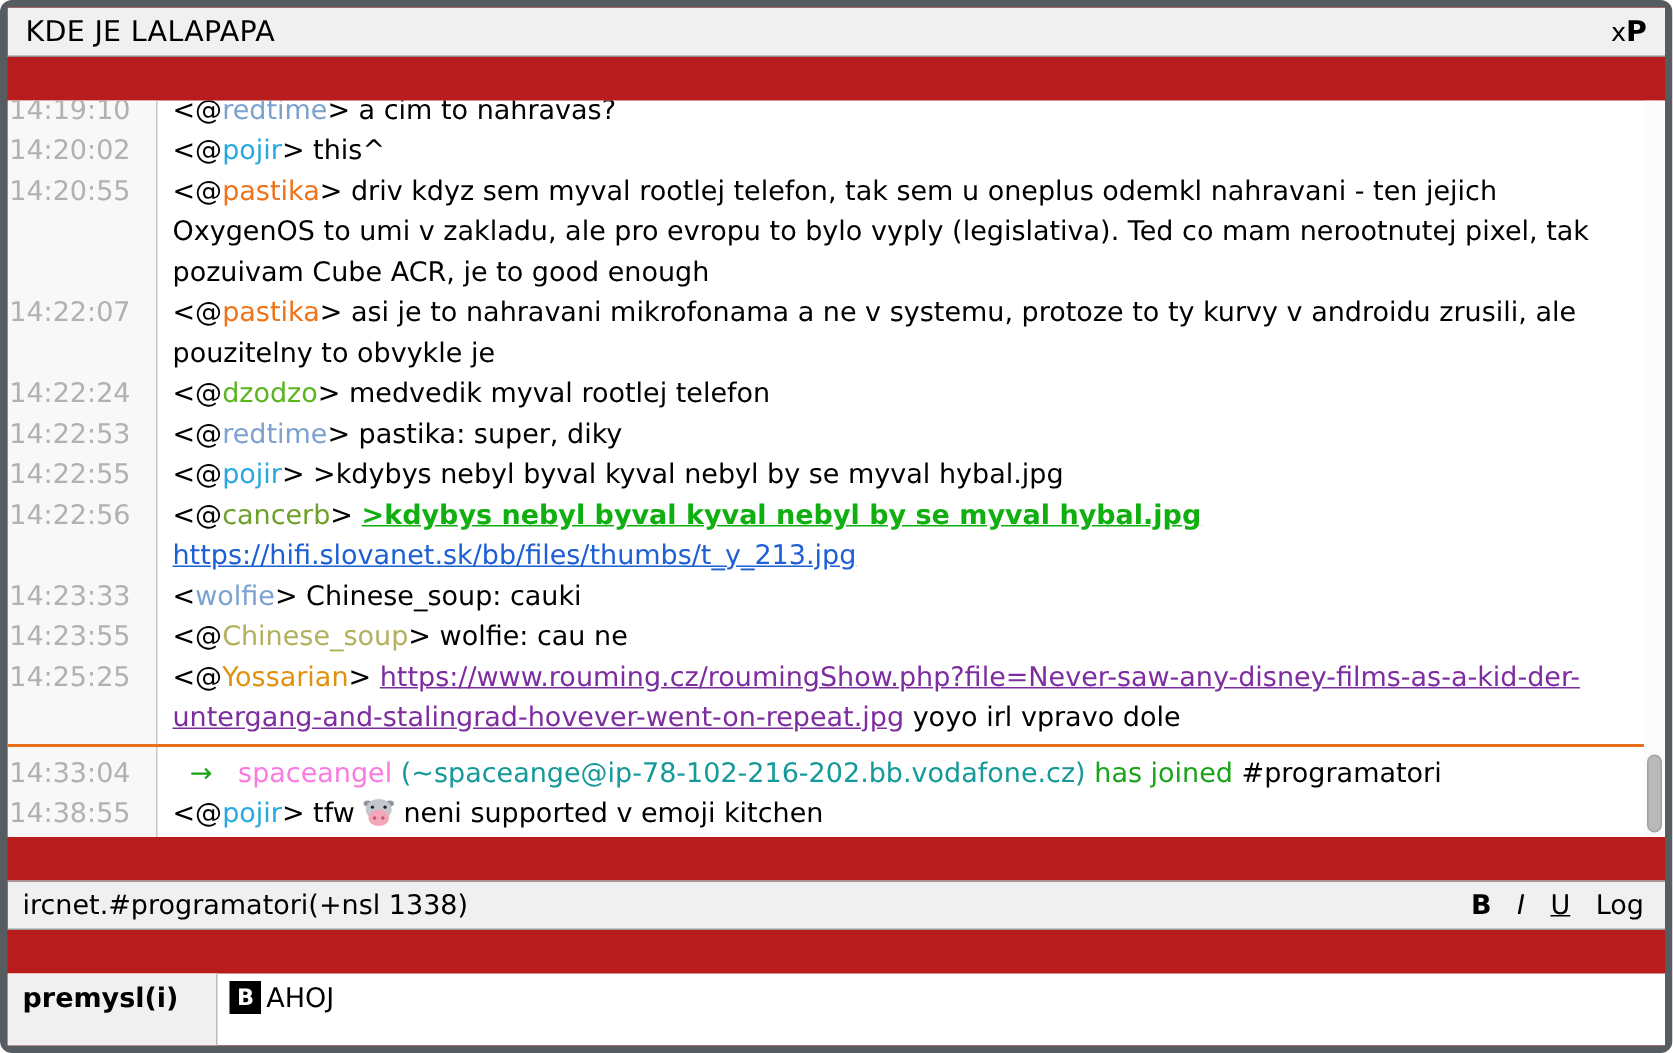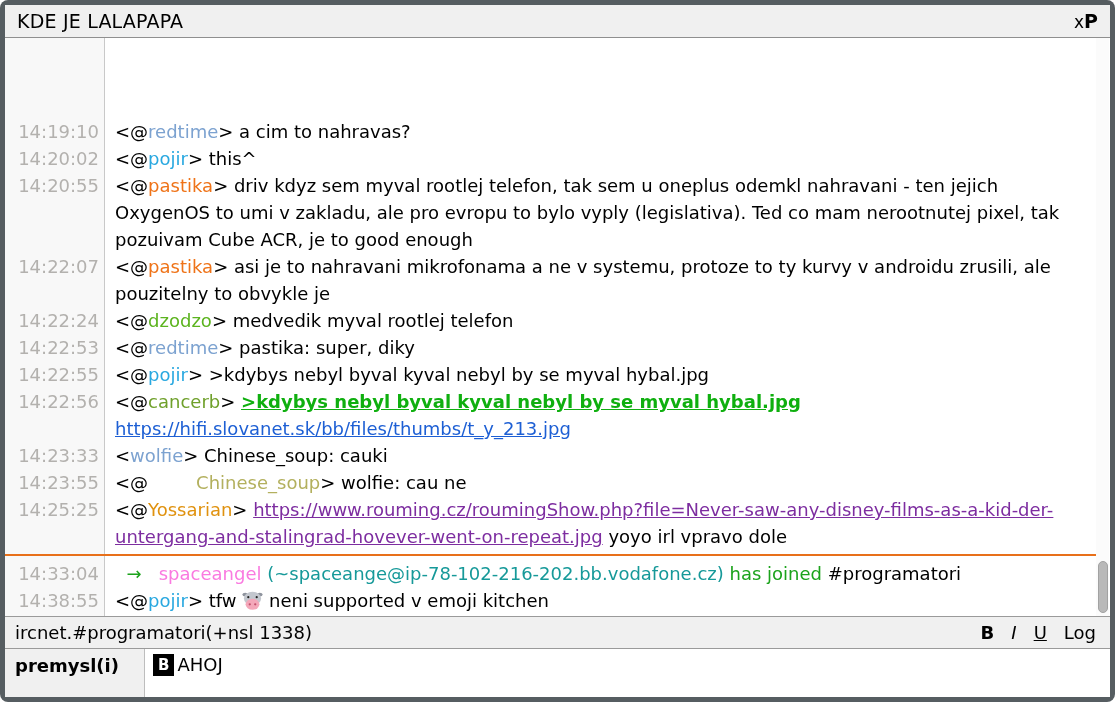--- a/index.html
+++ b/index.html
@@ -1,37 +1,37 @@
 <!DOCTYPE html>
 <html><head>
 <meta charset="utf-8">
 <style>
   * { margin:0; padding:0; box-sizing:border-box; }
   html,body { width:1115px; height:702px; background:#fff; font-family:"DejaVu Sans","Liberation Sans",sans-serif; }
   .frame { width:1115px; height:702px; background:#565d61; border-radius:8px; padding:5px; }
-  .app { width:100%; height:100%; background:#4c1d95; display:flex; flex-direction:column; overflow:hidden; }
+  .app { width:100%; height:100%; background:#b91c1c; display:flex; flex-direction:column; overflow:hidden;gap:29px; }
 
   .titlebar { height:33px; background:#f0f0f0; border-bottom:1px solid #8f8f8f; display:flex; align-items:center; padding:0 12px; flex:0 0 auto; }
   .titlebar .title { font-size:19px; color:#000; letter-spacing:0.2px; }
   .titlebar .spacer { flex:1; }
   .titlebar .winctl { font-size:17px; color:#000; cursor:default; }
   .titlebar .winctl b { font-size:19px; }
 
   .main { flex:1 1 auto; display:flex; min-height:0; }
 
   .sidebar { width:250px; flex:0 0 250px; border-right:1px solid #c9c9c9; background:#fff; padding-top:3px; overflow:hidden; }
   .sb-item { font-size:18px; line-height:26px; padding:0 8px; color:#000; white-space:nowrap; cursor:default; }
   .sb-item.selected { background:#e9e9e9; font-style:italic; }
   .sb-item.bold { font-weight:bold; }
 
   .chatwrap { flex:1 1 auto; position:relative; overflow:hidden; background:#fff; }
   .ts-strip { position:absolute; left:0; top:0; bottom:0; width:100px; background:#f8f8f8; border-right:1px solid #c9c9c9; }
   .chat-log { position:absolute; left:0; right:14px; bottom:2px; }
   .msg-row { display:flex; }
-  .msg-ts { width:100px; flex:0 0 100px; text-align:right; padding-right:6px; color:#b3b1ae; font-size:18px; line-height:27px; white-space:nowrap; }
+  .msg-ts { width:100px; flex:0 0 100px; text-align:right; padding-right:18px; color:#b3b1ae; font-size:18px; line-height:27px; white-space:nowrap; }
   .msg-body { flex:1; padding-left:10px; padding-right:4px; font-size:18px; line-height:27px; color:#000; white-space:pre-wrap; word-wrap:break-word; }
   .seg-link { text-decoration:underline; cursor:pointer; }
   .marker-row { height:10px; display:flex; align-items:center; }
   .marker-line { height:2px; width:100%; }
   .emoji-svg { vertical-align:-4px; }
 
   .vscroll { position:absolute; right:1px; top:0; bottom:0; width:13px; background:#fbfbfb; }
   .vthumb { position:absolute; right:1px; bottom:3px; width:10px; height:52px; background:#b9b9b9; border:1px solid #a2a2a2; border-radius:5px; }
 
   .statusbar { height:33px; flex:0 0 auto; background:#f0f0f0; border-top:1px solid #9a9a9a; border-bottom:1px solid #9a9a9a; display:flex; align-items:center; padding:0 14px 0 10px; font-size:18px; color:#000; }
@@ -95,21 +95,21 @@
             <div class="msg-row">
               <div class="msg-ts">14:22:56</div>
               <div class="msg-body"><span>&lt;@</span><span style="color: rgb(111, 160, 43);">cancerb</span><span>&gt; </span><span style="color: rgb(15, 175, 15); font-weight: bold; text-decoration: underline;">&gt;kdybys nebyl byval kyval nebyl by se myval hybal.jpg</span><span> </span><span class="seg-link" style="color: rgb(29, 95, 212);">https://hifi.slovanet.sk/bb/files/thumbs/t_y_213.jpg</span></div>
             </div>
             <div class="msg-row">
               <div class="msg-ts">14:23:33</div>
               <div class="msg-body"><span>&lt;</span><span style="color: rgb(124, 162, 208);">wolfie</span><span>&gt; Chinese_soup: cauki</span></div>
             </div>
             <div class="msg-row">
               <div class="msg-ts">14:23:55</div>
-              <div class="msg-body"><span>&lt;@</span><span style="color: rgb(179, 176, 94); margin-left: 48px;">Chinese_soup</span><span>&gt; wolfie: cau ne</span></div>
+              <div class="msg-body"><span>&lt;@</span><span style="color: rgb(179, 176, 94);">Chinese_soup</span><span>&gt; wolfie: cau ne</span></div>
             </div>
             <div class="msg-row">
               <div class="msg-ts">14:25:25</div>
               <div class="msg-body"><span>&lt;@</span><span style="color: rgb(224, 146, 15);">Yossarian</span><span>&gt; </span><span class="seg-link" style="color: rgb(125, 45, 160);">https://www.rouming.cz/roumingShow.php?file=Never-saw-any-disney-films-as-a-kid-der-untergang-and-stalingrad-hovever-went-on-repeat.jpg</span><span> yoyo irl vpravo dole</span></div>
             </div>
             <div class="marker-row">
               <div class="marker-line" style="background: rgb(232, 112, 26);"></div>
             </div>
             <div class="msg-row">
               <div class="msg-ts">14:33:04</div>

